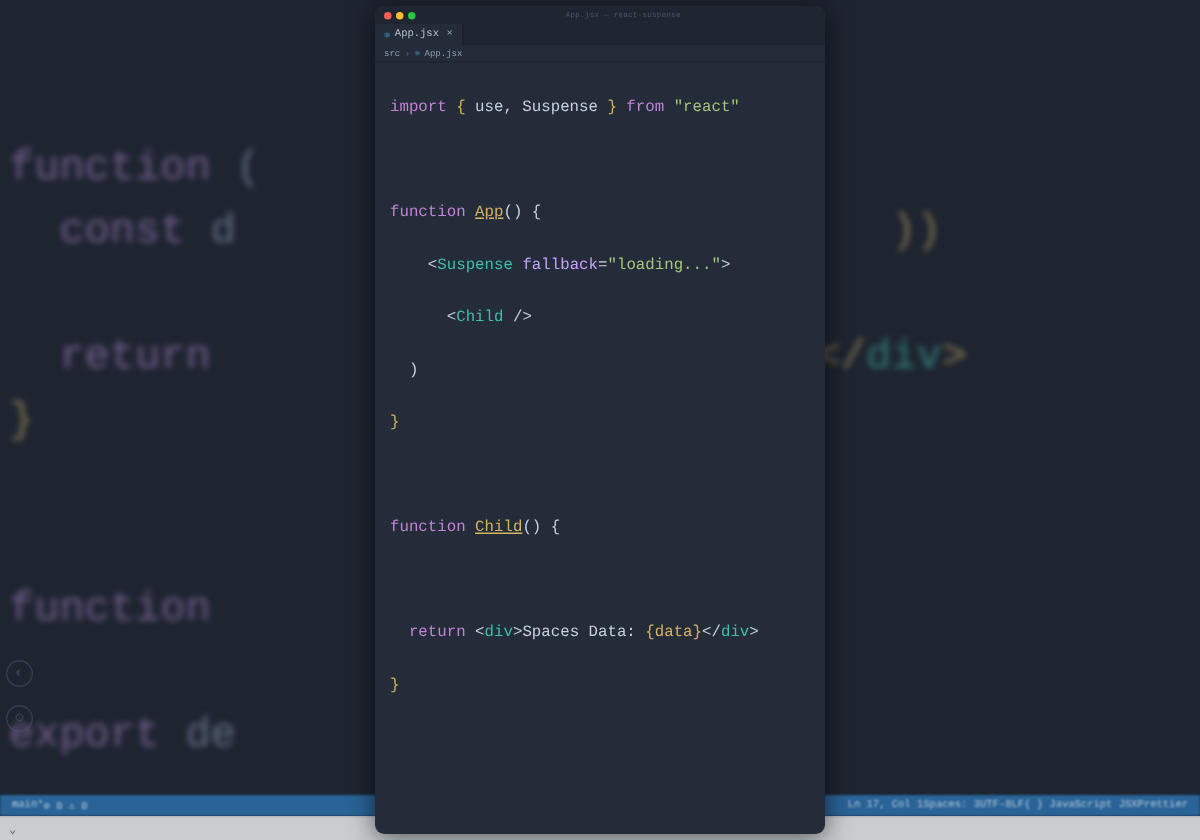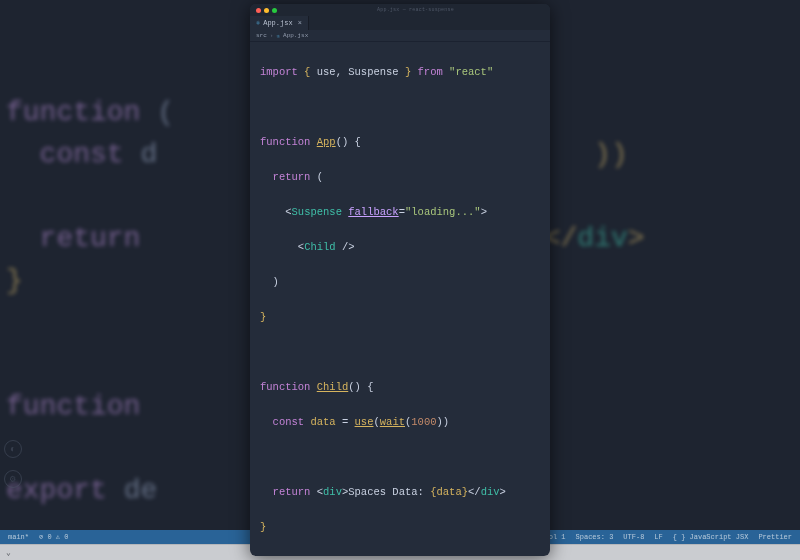--- a/index.html
+++ b/index.html
@@ -75,39 +75,39 @@
     color: #c9d1e1; white-space: pre;
   }
   .code .ln { display: block; position: relative; padding-right: 0; }
   .kw  { color: #c383d6; }   
   .fn  { color: #d6b45e; text-decoration: underline; }   
   .var { color: #d6b45e; }   
   .id  { color: #c9d1e1; }
   .num { color: #c58b6a; }
   .str { color: #a8c57b; }
   .tag { color: #3fbfa8; }   
-  .attr{ color: #c9a2ff; text-decoration: underline; }
+  .attr{ color: #c9a2ff; }
   .pun { color: #c9d1e1; }
   .brc { color: #d6b45e; }
 
   
   .activity-icons {
     position:absolute; left:4px; top:440px; display:flex; flex-direction:column; gap:12px;
     color:#4e5769; font-size:16px; opacity:.5;
   }
   .activity-icons span { width:18px;height:18px;border:1.5px solid #4e5769;border-radius:50%;display:flex;align-items:center;justify-content:center;font-size:10px; }
 
   
   .bg-statusbar {
     position:absolute; left:0; right:0; bottom:16px; height:14px;
     background:#2b6faa; color:#cfe4f7; font-size:7px;
     display:flex; align-items:center; justify-content:space-between;
     padding:0 8px; opacity:.85; filter: blur(.6px);
   }
-  .bg-statusbar .sbg { display:flex; gap:10px; }
+  .bg-statusbar .sbg { display:flex; }
 
   
   .host-taskbar {
     position:absolute; left:0; right:0; bottom:0; height:16px;
     background:#e9eaec; border-top:1px solid #cfd0d3;
     display:flex; align-items:center; gap:8px; padding:0 6px;
     font-size:7px; color:#5a5d63; opacity:.85;
   }
   .host-taskbar .chev { font-size:8px; }
 </style>
@@ -175,28 +175,26 @@
       <span>src</span>
       <span class="sep">›</span>
       <span class="rx">⚛</span>
       <span>App.jsx</span>
     </div>
 
     <div class="code">
 <span class="ln"><span class="kw">import</span><span class="brc"> { </span><span class="id">use</span><span>, </span><span class="id">Suspense</span><span class="brc"> } </span><span class="kw">from</span><span> </span><span class="str">"react"</span></span>
 <span class="ln"> </span>
 <span class="ln"><span class="kw">function</span><span> </span><span class="fn">App</span><span class="pun">() {</span></span>
-<span class="ln">  <span class="kw">return</span><span class="pun"> (</span></span>
 <span class="ln">    <span class="pun">&lt;</span><span class="tag">Suspense</span><span> </span><span class="attr">fallback</span><span class="pun">=</span><span class="str">"loading..."</span><span class="pun">&gt;</span></span>
 <span class="ln">      <span class="pun">&lt;</span><span class="tag">Child</span><span> </span><span class="pun">/&gt;</span></span>
 <span class="ln">  <span class="pun">)</span></span>
 <span class="ln"><span class="brc">}</span></span>
 <span class="ln"> </span>
 <span class="ln"><span class="kw">function</span><span> </span><span class="fn">Child</span><span class="pun">() {</span></span>
-<span class="ln">  <span class="kw">const</span><span> </span><span class="var">data</span><span class="pun"> = </span><span class="fn">use</span><span class="pun">(</span><span class="fn">wait</span><span class="pun">(</span><span class="num">1000</span><span class="pun">))</span></span>
 <span class="ln"> </span>
 <span class="ln">  <span class="kw">return</span><span> </span><span class="pun">&lt;</span><span class="tag">div</span><span class="pun">&gt;</span><span>Spaces Data: </span><span class="brc">{</span><span class="var">data</span><span class="brc">}</span><span class="pun">&lt;/</span><span class="tag">div</span><span class="pun">&gt;</span></span>
 <span class="ln"><span class="brc">}</span></span>
 
 
 
 
 
     </div>
   </div>

